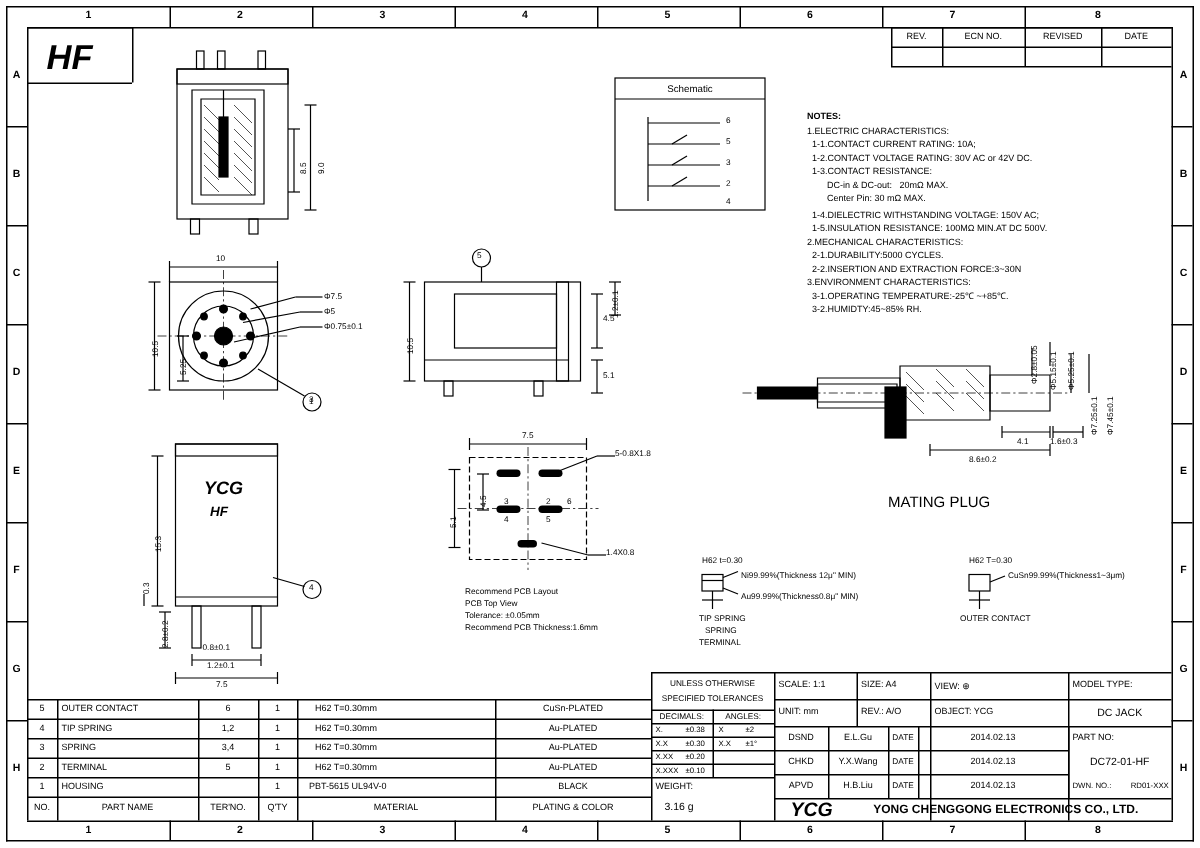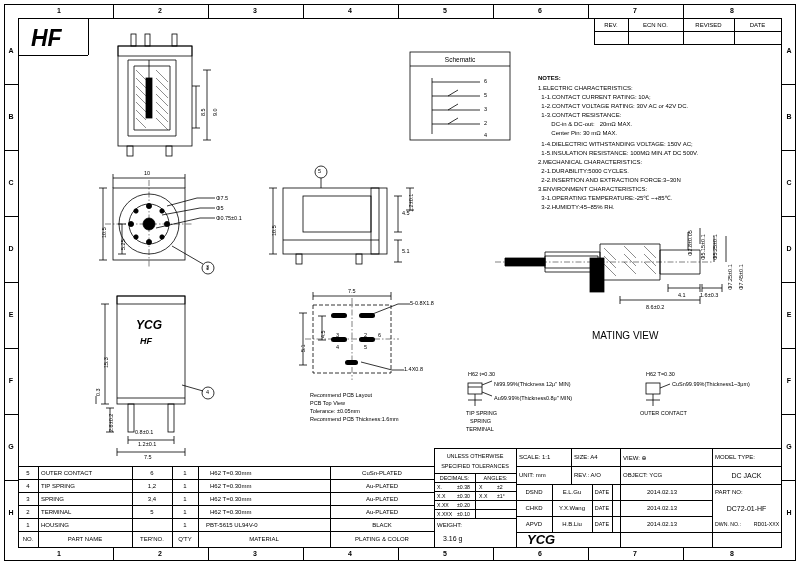--- a/index.html
+++ b/index.html
@@ -397,21 +397,21 @@
   <div class="lbl" style="left:310px;top:416px;">Recommend PCB Thickness:1.6mm</div>
 
   <div class="lbl rot" style="left:700px;top:260px;transform:rotate(-90deg);">Φ5.15±0.1</div>
   <div class="lbl rot" style="left:712px;top:260px;transform:rotate(-90deg);">Φ5.25±0.1</div>
   <div class="lbl rot" style="left:727px;top:290px;transform:rotate(-90deg);">Φ7.25±0.1</div>
   <div class="lbl rot" style="left:738px;top:290px;transform:rotate(-90deg);">Φ7.45±0.1</div>
   <div class="lbl rot" style="left:687px;top:256px;transform:rotate(-90deg);">Φ2.8±0.05</div>
   <div class="lbl" style="left:678px;top:292px;">4.1</div>
   <div class="lbl" style="left:646px;top:304px;">8.6±0.2</div>
   <div class="lbl" style="left:700px;top:292px;">1.6±0.3</div>
-  <div class="txt" style="left:592px;top:330px;font-size:10px;">MATING VIEW</div>
+  <div class="txt" style="left:592px;top:330px;font-size:10px;">MATING PLUG</div>
 
   <div class="lbl" style="left:468px;top:371px;">H62 t=0.30</div>
   <div class="lbl" style="left:494px;top:381px;">Ni99.99%(Thickness 12μ" MIN)</div>
   <div class="lbl" style="left:494px;top:395px;">Au99.99%(Thickness0.8μ" MIN)</div>
   <div class="lbl" style="left:466px;top:410px;">TIP SPRING</div>
   <div class="lbl" style="left:470px;top:418px;">SPRING</div>
   <div class="lbl" style="left:466px;top:426px;">TERMINAL</div>
 
   <div class="lbl" style="left:646px;top:371px;">H62 T=0.30</div>
   <div class="lbl" style="left:672px;top:381px;">CuSn99.99%(Thickness1~3μm)</div>
@@ -491,20 +491,21 @@
   <div class="cell" style="left:552px;top:516px;width:40px;height:16px;">H.B.Liu</div>
   <div class="cell" style="left:592px;top:516px;width:20px;height:16px;font-size:5.5px;">DATE</div>
   <div class="cell" style="left:612px;top:516px;width:100px;height:16px;">2014.02.13</div>
 
   <div class="cell cellL" style="left:712px;top:484px;width:69px;height:16px;">PART NO:</div>
   <div class="cell" style="left:712px;top:500px;width:69px;height:16px;font-size:7px;">DC72-01-HF</div>
   <div class="cell cellL" style="left:712px;top:516px;width:45px;height:16px;font-size:5.2px;">DWN. NO.:</div>
   <div class="cell" style="left:752px;top:516px;width:29px;height:16px;font-size:5.2px;">RD01-XXX</div>
 
   <div class="hf" style="left:527px;top:532px;font-size:13px;">YCG</div>
+  <div class="cell" style="left:560px;top:532px;width:221px;height:15px;font-size:8px;font-weight:bold;">YONG CHENGGONG ELECTRONICS CO., LTD.</div>
 
   <div class="ln h" style="left:18px;top:466px;width:416px;"></div>
   <div class="ln h" style="left:18px;top:479px;width:416px;"></div>
   <div class="ln h" style="left:18px;top:492px;width:416px;"></div>
   <div class="ln h" style="left:18px;top:505px;width:416px;"></div>
   <div class="ln h" style="left:18px;top:518px;width:416px;"></div>
   <div class="ln h" style="left:18px;top:531px;width:416px;"></div>
   <div class="ln v" style="left:38px;top:466px;height:81px;"></div>
   <div class="ln v" style="left:132px;top:466px;height:81px;"></div>
   <div class="ln v" style="left:172px;top:466px;height:81px;"></div>

